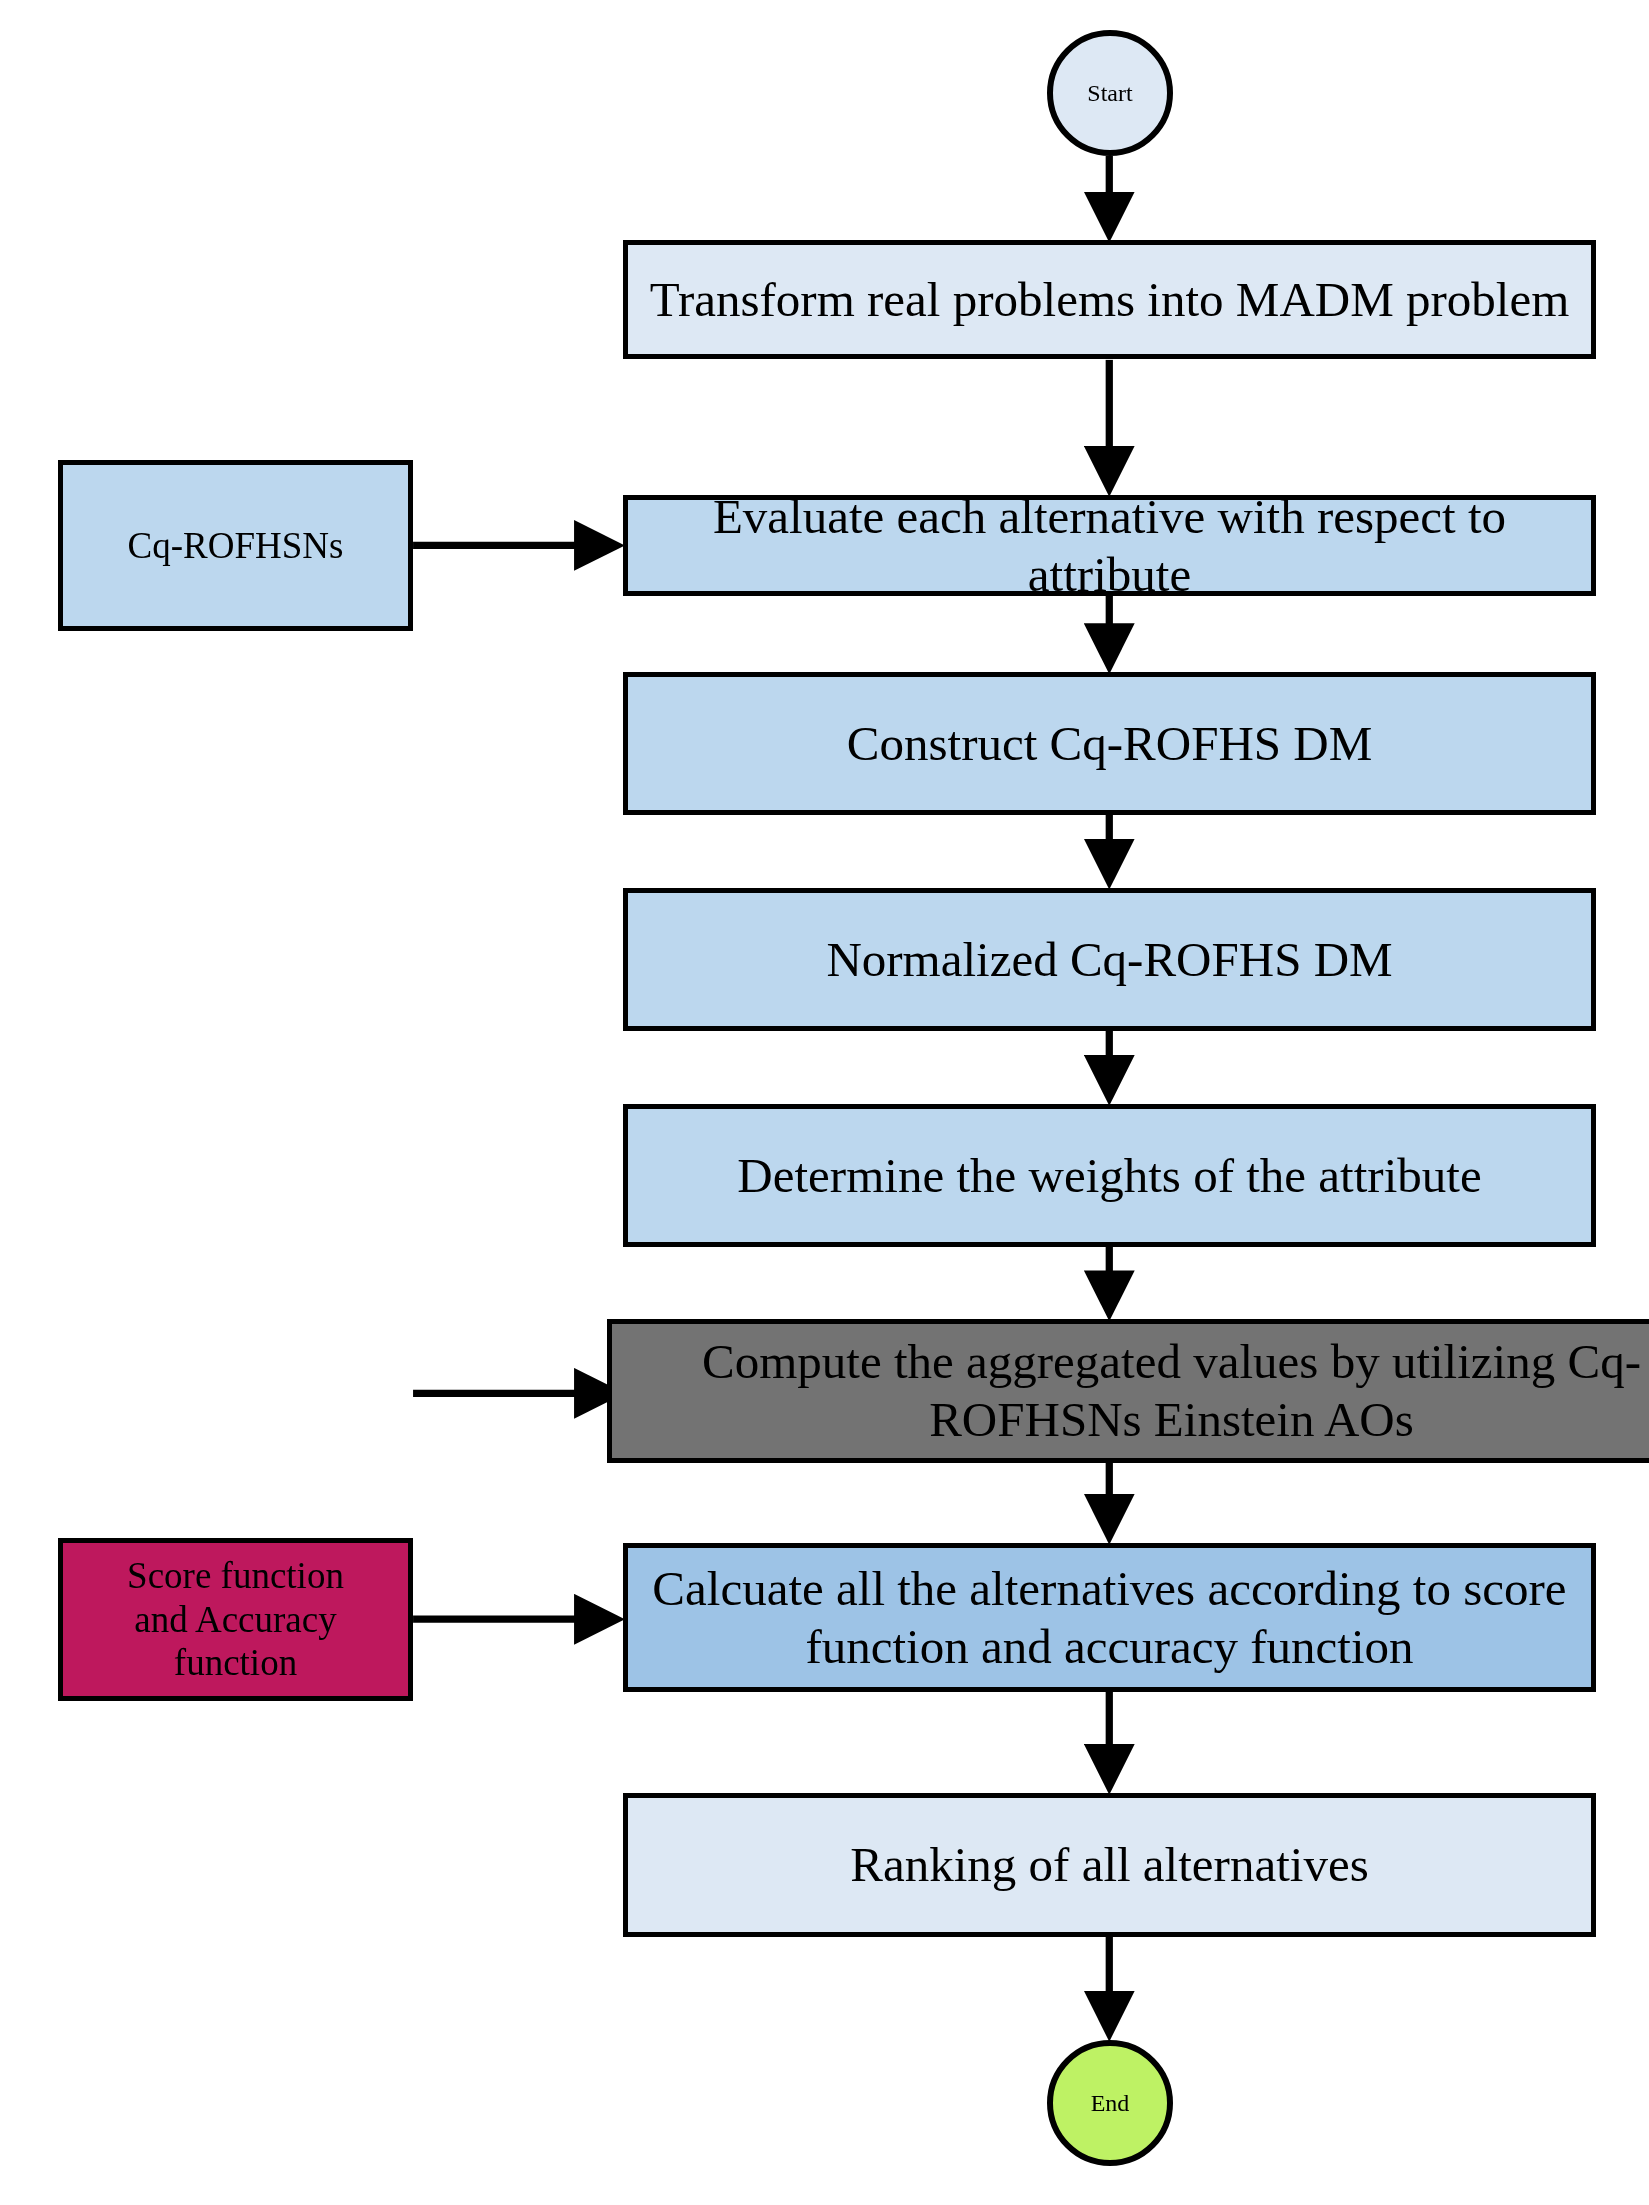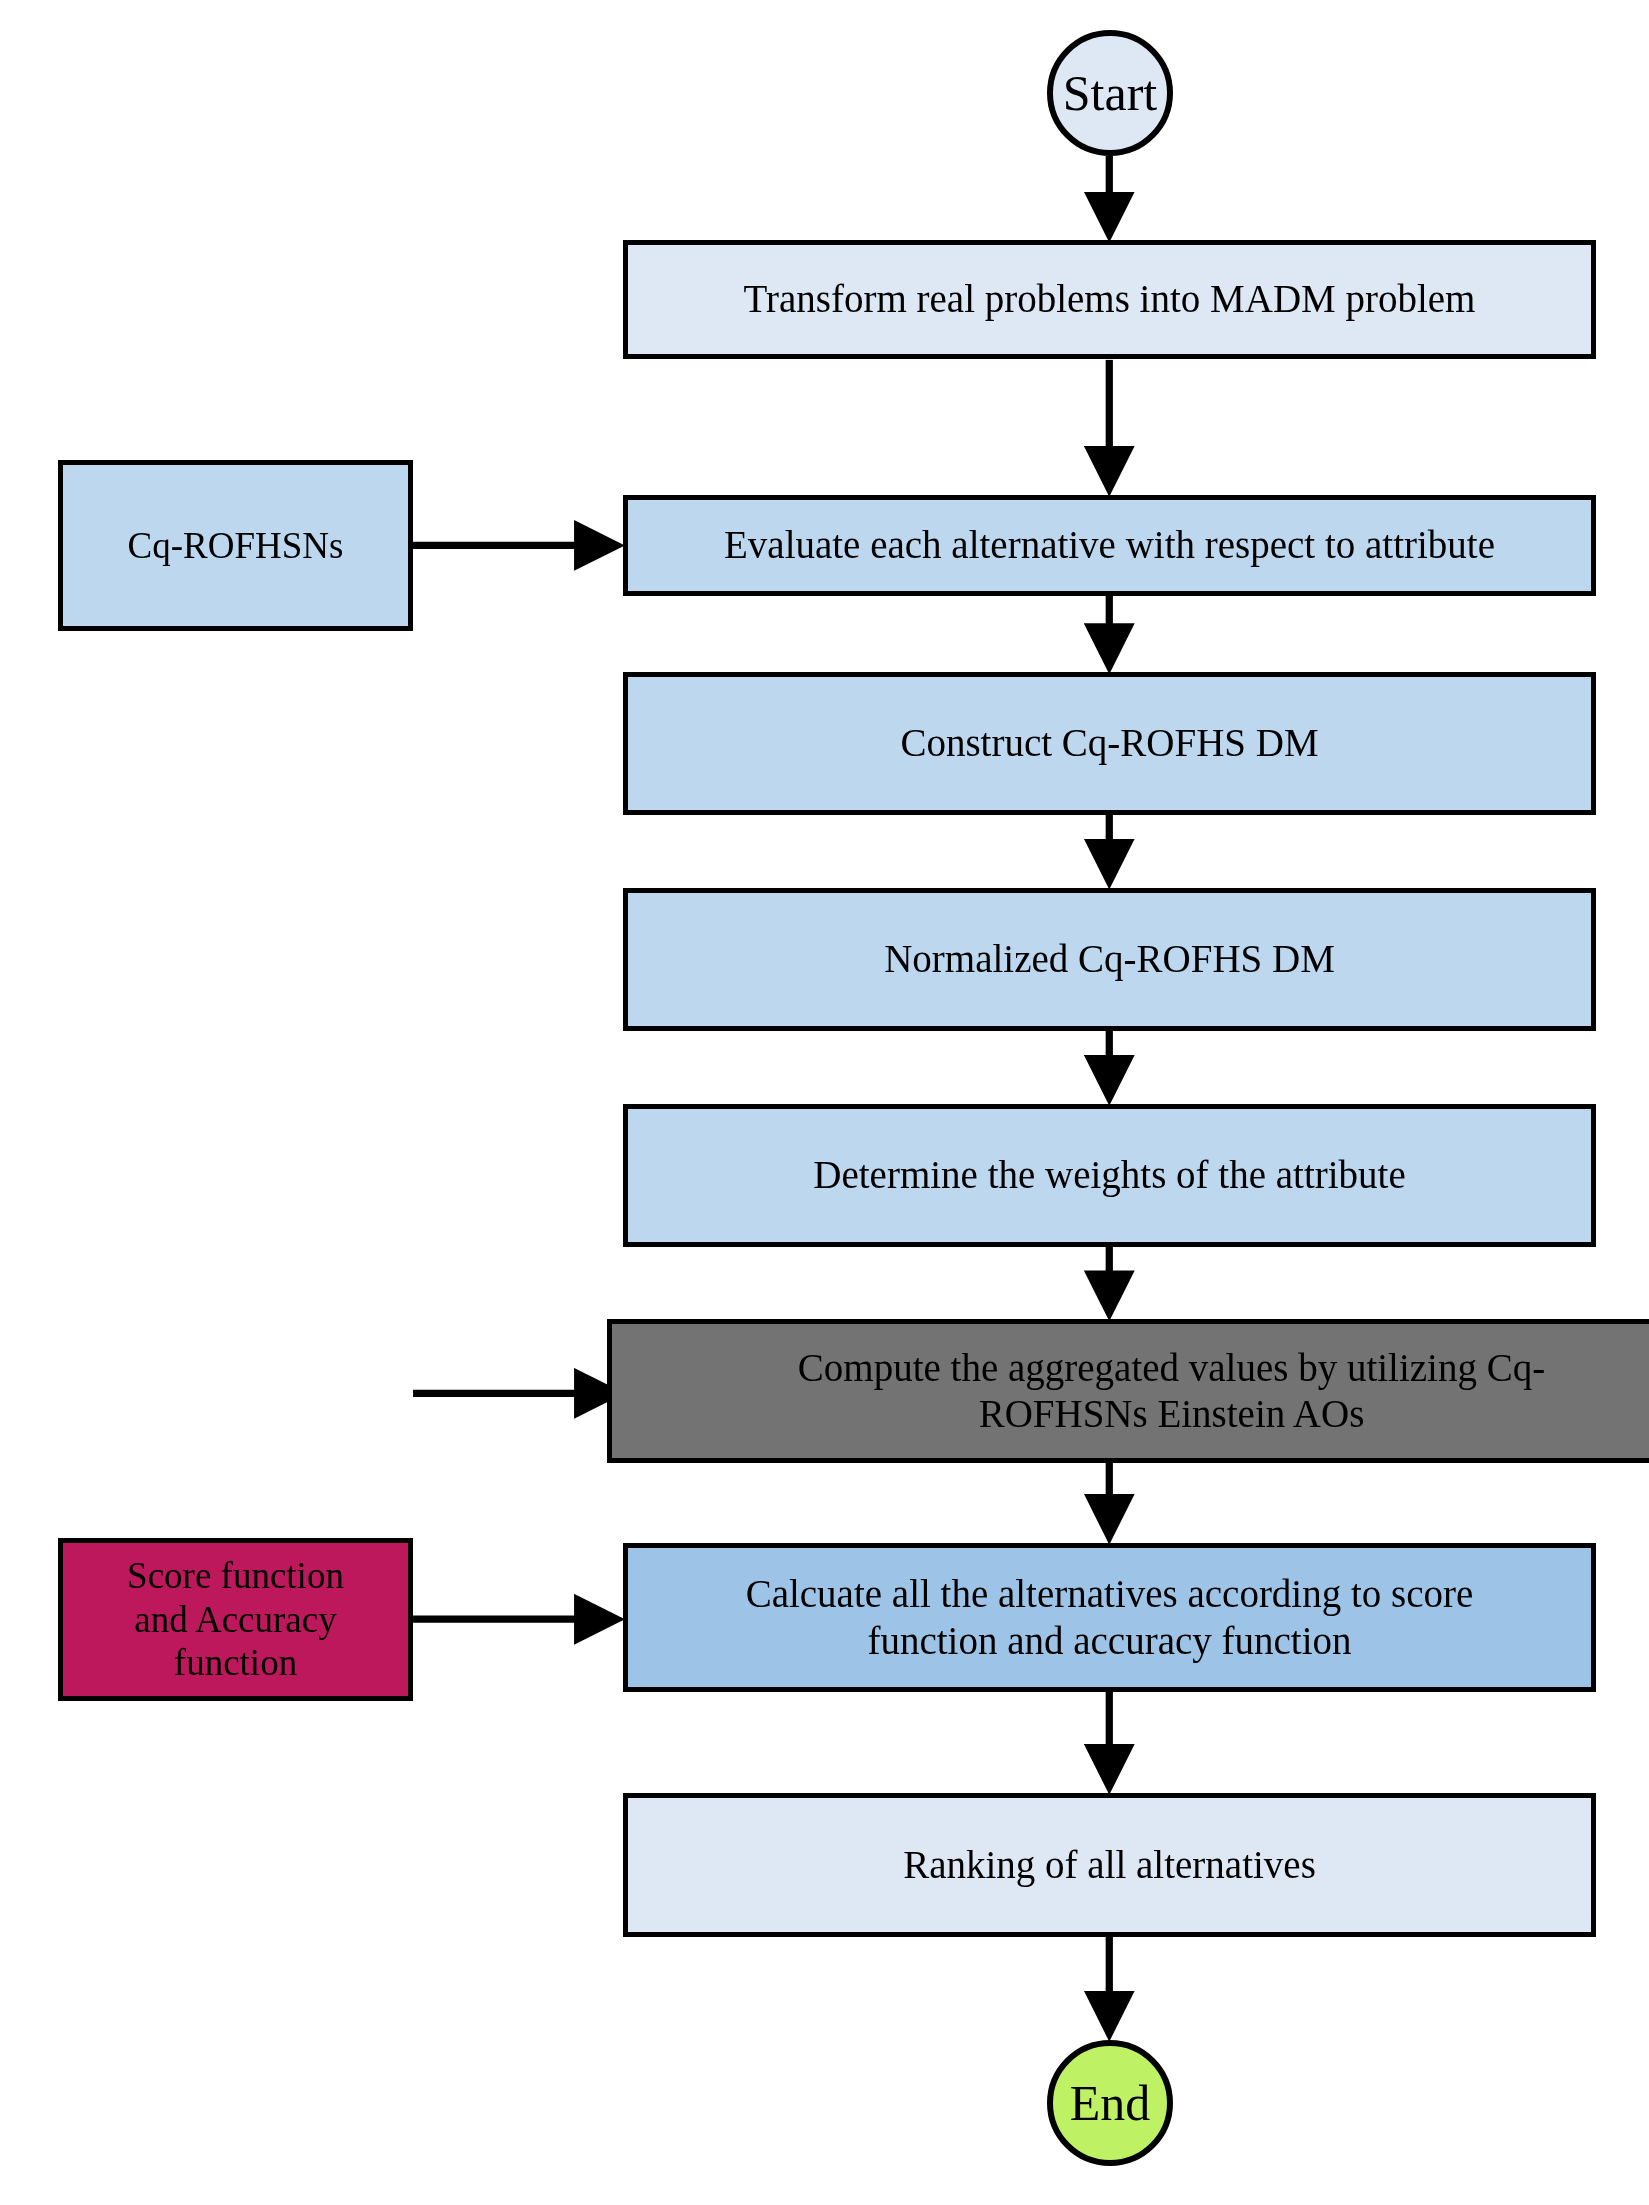--- a/index.html
+++ b/index.html
@@ -41,27 +41,27 @@
     width: 100%;
     padding: 0 11.3px;
     box-sizing: border-box;
     white-space: pre-line;
   }
   .terminator {
     border-radius: 50%;
     border-width: 6.5px;
   }
   .process {
-    font-size: 39px;
+    font-size: 49px;
   }
   .side {
     font-size: 37px;
   }
   .terminator .node-text {
-    font-size: 50px;
+    font-size: 24px;
     padding: 0;
   }
 </style>
 </head>
 <body>
 
 <div id="canvas">
 
   <svg class="edges" viewBox="0 0 2044 2733" xmlns="http://www.w3.org/2000/svg">
     <defs>

